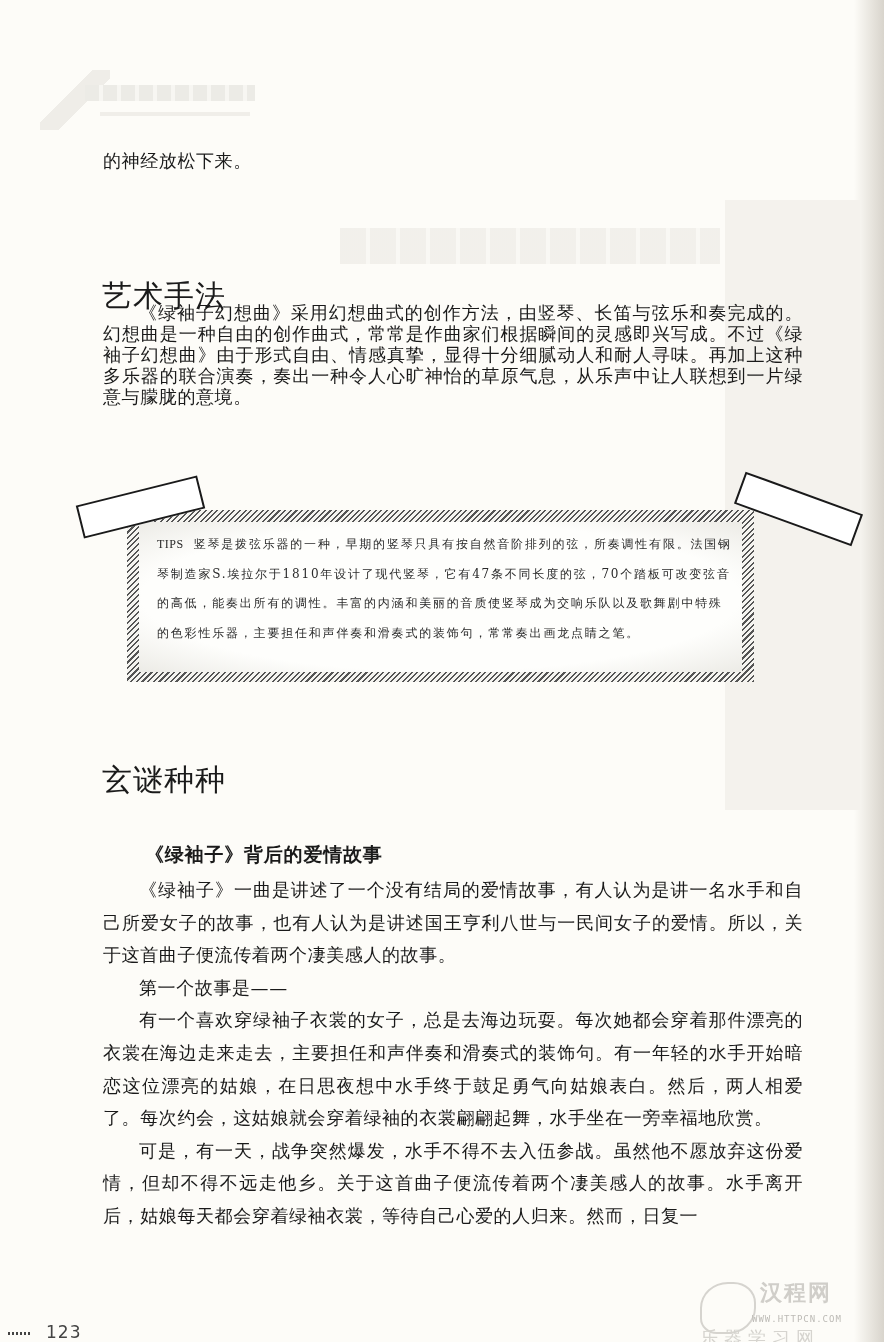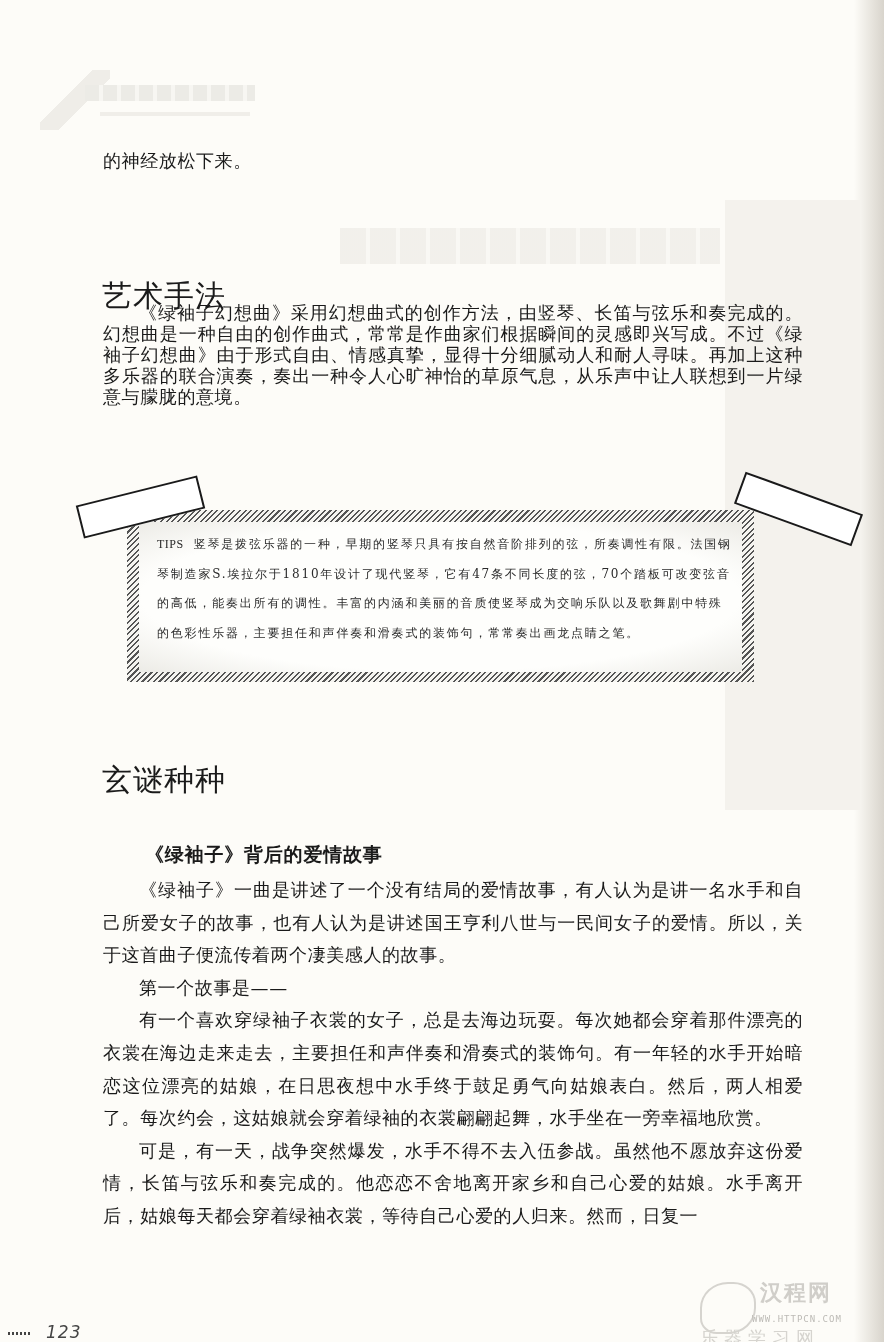--- a/index.html
+++ b/index.html
@@ -66,21 +66,21 @@
   .tips-inner .tips-label { font-family: "Liberation Serif", serif; letter-spacing: 0.5px; margin-right: 10px; }
   .tape {
     position: absolute; width: 125px; height: 34px; background: #fff;
     border: 2px solid #1a1a1a; box-sizing: border-box;
   }
   .tape.left { left: 78px; top: 490px; transform: rotate(-14deg); }
   .tape.right { left: 736px; top: 492px; transform: rotate(20deg); }
 
   .page-number {
     position: absolute; left: 8px; top: 1322px; height: 20px;
-    font-family: "DejaVu Sans", sans-serif; font-style: italic;
+    font-family: "DejaVu Sans", sans-serif; 
     font-size: 17px; color: #444; letter-spacing: 1px;
   }
   .page-number .deco {
     display: inline-block; width: 24px; height: 3px; margin-right: 14px; vertical-align: middle;
     background: repeating-linear-gradient(90deg, #444 0 2px, transparent 2px 4px);
   }
   .watermark {
     position: absolute; left: 700px; top: 1278px; width: 180px; height: 64px; color: #c9c7c2;
   }
   .watermark .wm-logo {
@@ -131,21 +131,21 @@
 <div class="tape right"></div>
 
 <div class="h-section" style="top:760px;">玄谜种种</div>
 
 <div class="h-sub" style="top:842px;font-family:Liberation Mono, monospace;">《绿袖子》背后的爱情故事</div>
 
 <div class="text" style="top:874px; line-height:32.6px;">
   <p class="para">《绿袖子》一曲是讲述了一个没有结局的爱情故事，有人认为是讲一名水手和自己所爱女子的故事，也有人认为是讲述国王亨利八世与一民间女子的爱情。所以，关于这首曲子便流传着两个凄美感人的故事。</p>
   <p class="para">第一个故事是——</p>
   <p class="para">有一个喜欢穿绿袖子衣裳的女子，总是去海边玩耍。每次她都会穿着那件漂亮的衣裳在海边走来走去，主要担任和声伴奏和滑奏式的装饰句。有一年轻的水手开始暗恋这位漂亮的姑娘，在日思夜想中水手终于鼓足勇气向姑娘表白。然后，两人相爱了。每次约会，这姑娘就会穿着绿袖的衣裳翩翩起舞，水手坐在一旁幸福地欣赏。</p>
-  <p class="para">可是，有一天，战争突然爆发，水手不得不去入伍参战。虽然他不愿放弃这份爱情，长笛与弦乐和奏完成的。他恋恋不舍地离开家乡和自己心爱的姑娘。水手离开后，姑娘每天都会穿着绿袖衣裳，等待自己心爱的人归来。然而，日复一</p>
+  <p class="para">可是，有一天，战争突然爆发，水手不得不去入伍参战。虽然他不愿放弃这份爱情，但却不得不远走他乡。关于这首曲子便流传着两个凄美感人的故事。水手离开后，姑娘每天都会穿着绿袖衣裳，等待自己心爱的人归来。然而，日复一</p>
 </div>
 
 <div class="page-number">
   <span class="deco"></span><span>123</span>
 </div>
 
 <div class="watermark">
   <div class="wm-logo"></div>
   <div class="wm-main">汉程网</div>
   <div class="wm-url">WWW.HTTPCN.COM</div>

